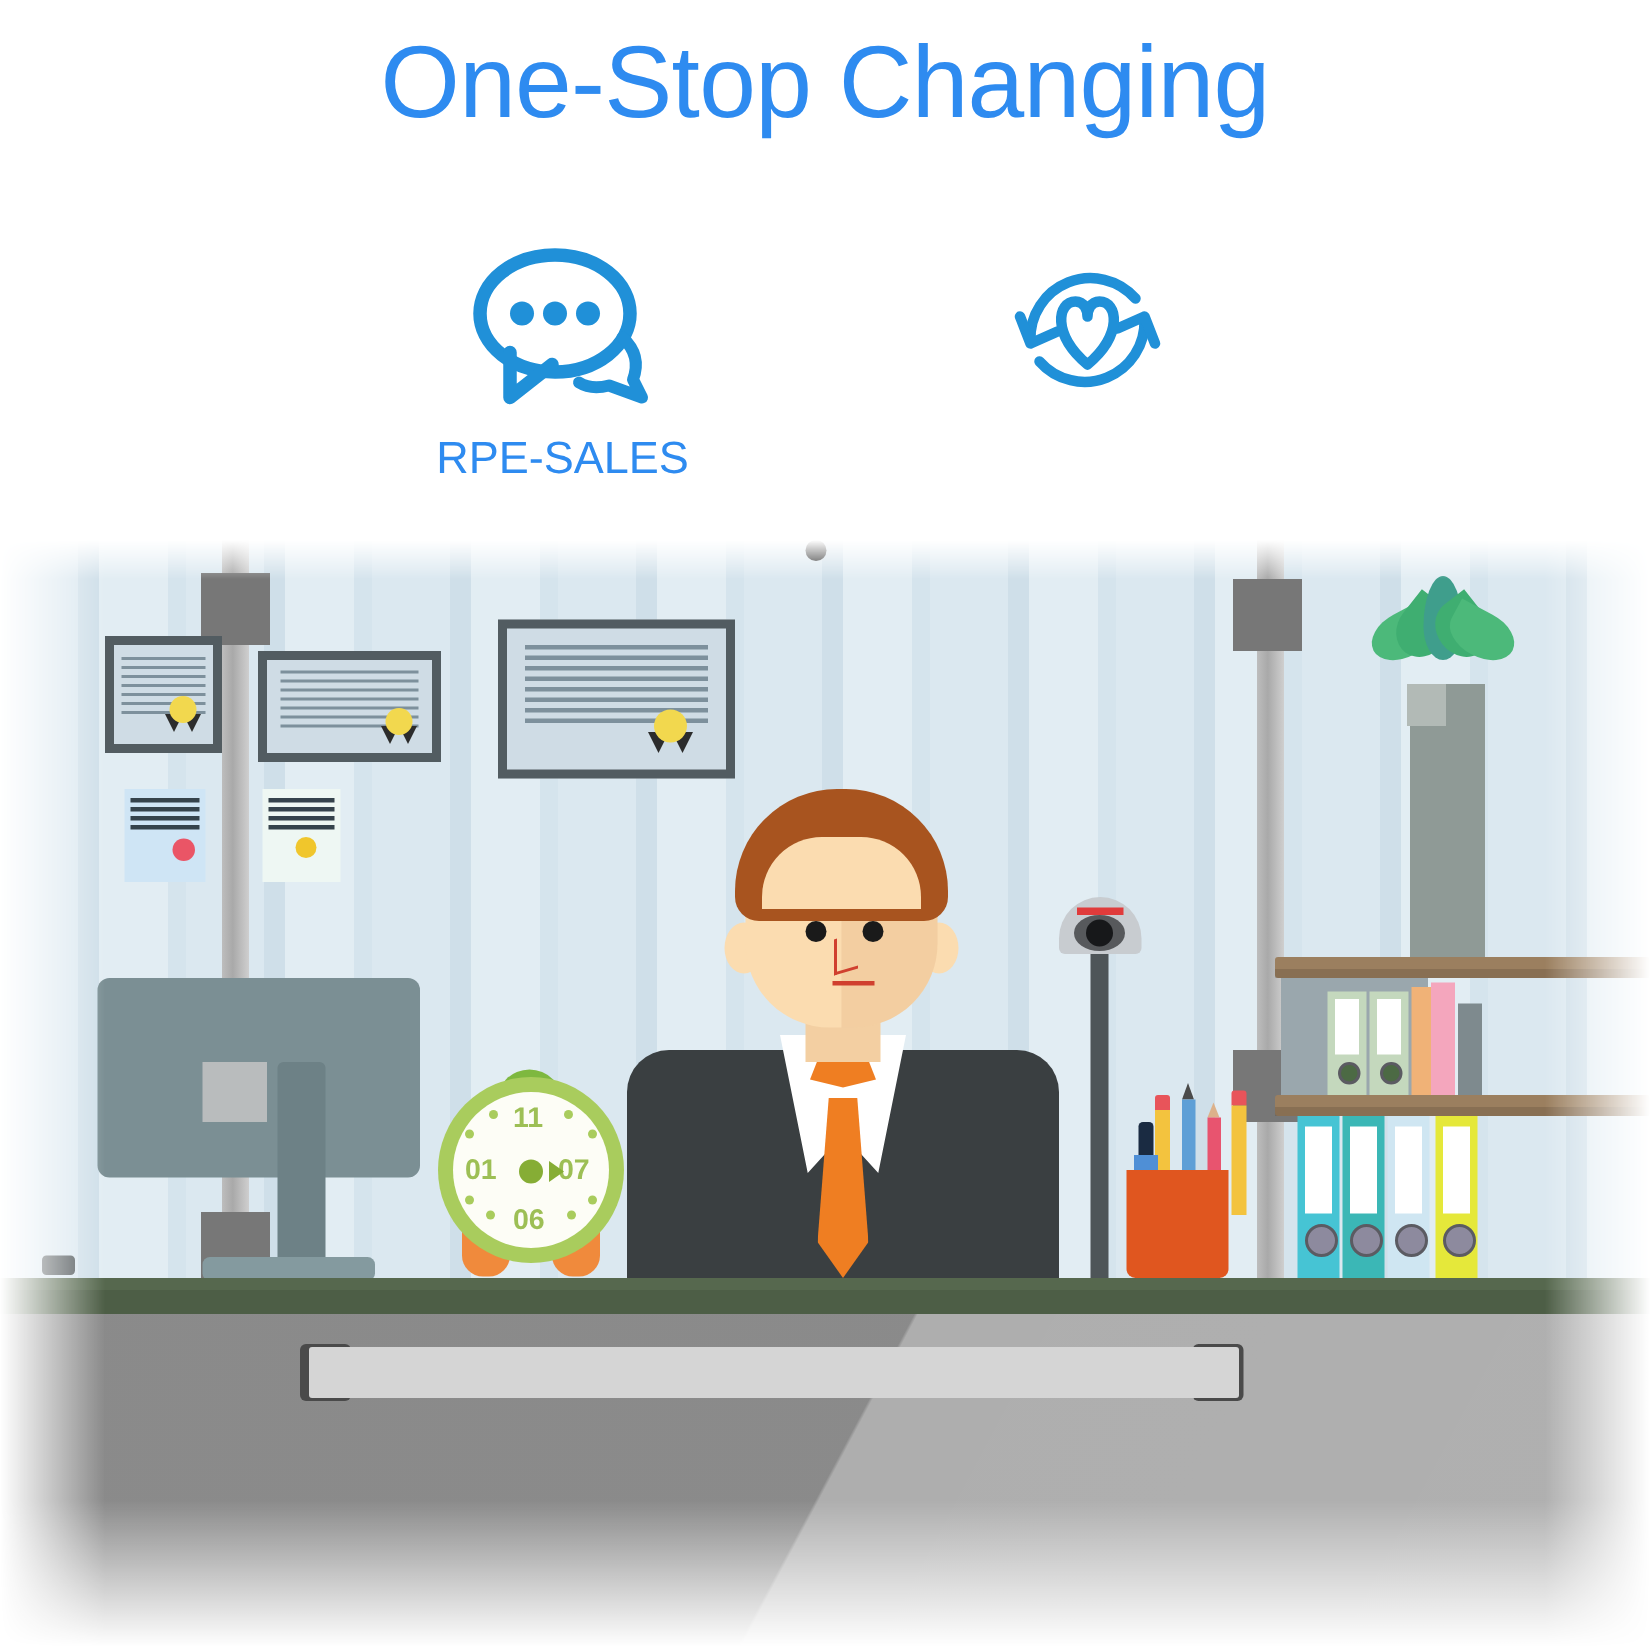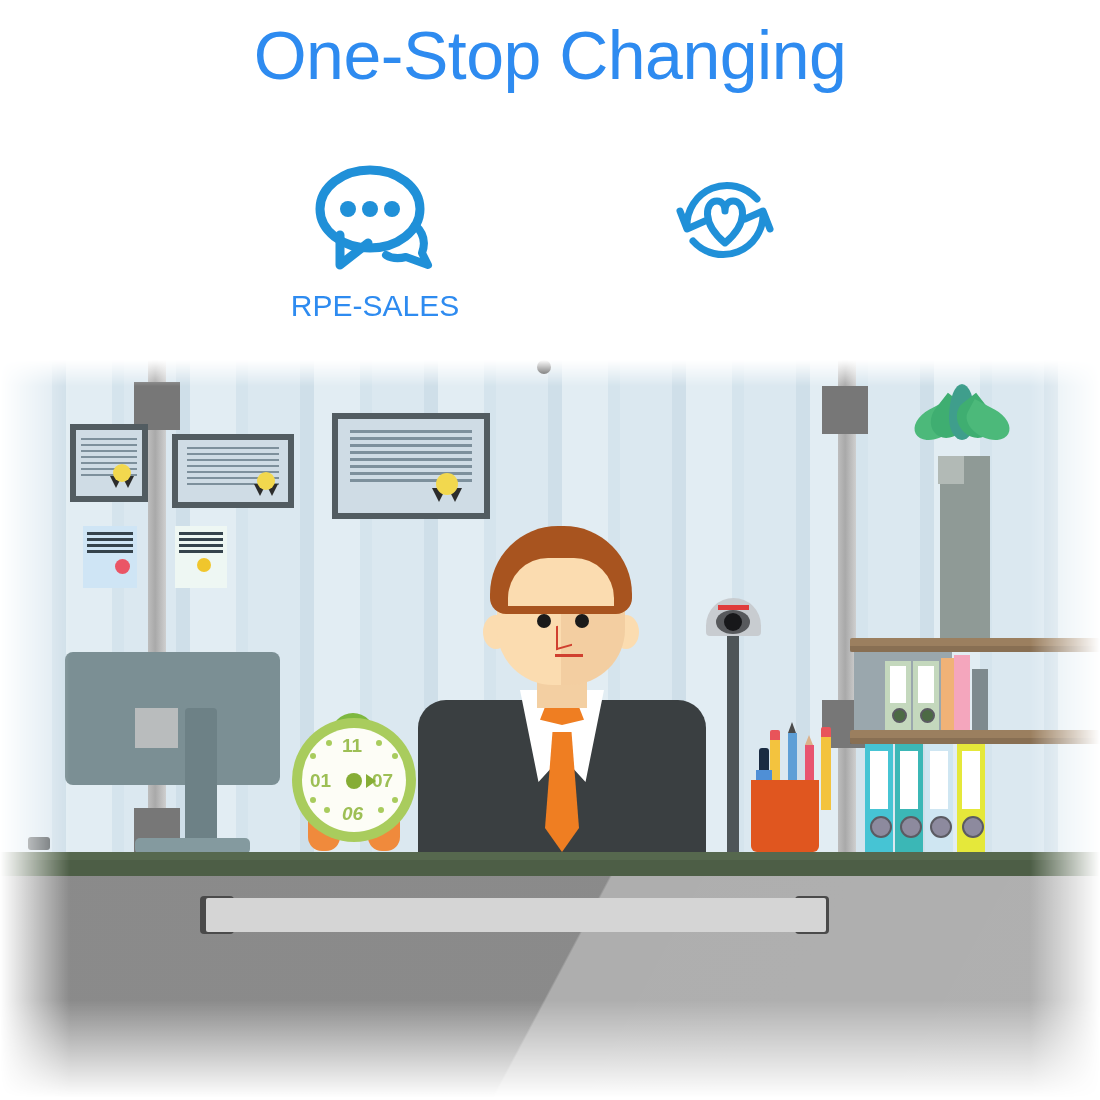--- a/index.html
+++ b/index.html
@@ -314,21 +314,21 @@
       <div style="position:absolute;left:28px;top:477px;width:22px;height:13px;background:#4e5558;border-radius:3px;"></div>
 
       <div class="clock-bell" style="left:329px; top:713px-360px; width:0; height:0;"></div>
       <div class="clock-bell" style="left:331px; top:353px; width:44px; height:30px;"></div>
       <div class="clock-foot" style="left:308px; top:455px; width:32px; height:36px;"></div>
       <div class="clock-foot" style="left:368px; top:455px; width:32px; height:36px;"></div>
       <div class="clock-body" style="left:292px; top:358px; width:124px; height:124px;"></div>
       <div class="clock-face" style="left:302px; top:368px; width:104px; height:104px;"></div>
       <div class="clk-num" style="left:342px; top:375px;">11</div>
       <div class="clk-num" style="left:372px; top:410px;">07</div>
-      <div class="clk-num" style="left:342px; top:443px;font-style:italic;">06</div>
+      <div class="clk-num" style="left:342px; top:443px;">06</div>
       <div class="clk-num" style="left:310px; top:410px;">01</div>
       <div class="clk-dot" style="left:326px; top:380px;"></div>
       <div class="clk-dot" style="left:376px; top:380px;"></div>
       <div class="clk-dot" style="left:324px; top:447px;"></div>
       <div class="clk-dot" style="left:378px; top:447px;"></div>
       <div class="clk-dot" style="left:310px; top:393px;"></div>
       <div class="clk-dot" style="left:392px; top:393px;"></div>
       <div class="clk-dot" style="left:310px; top:437px;"></div>
       <div class="clk-dot" style="left:392px; top:437px;"></div>
       <div style="position:absolute;left:346px;top:413px;width:16px;height:16px;border-radius:50%;background:#86ad35;"></div>

